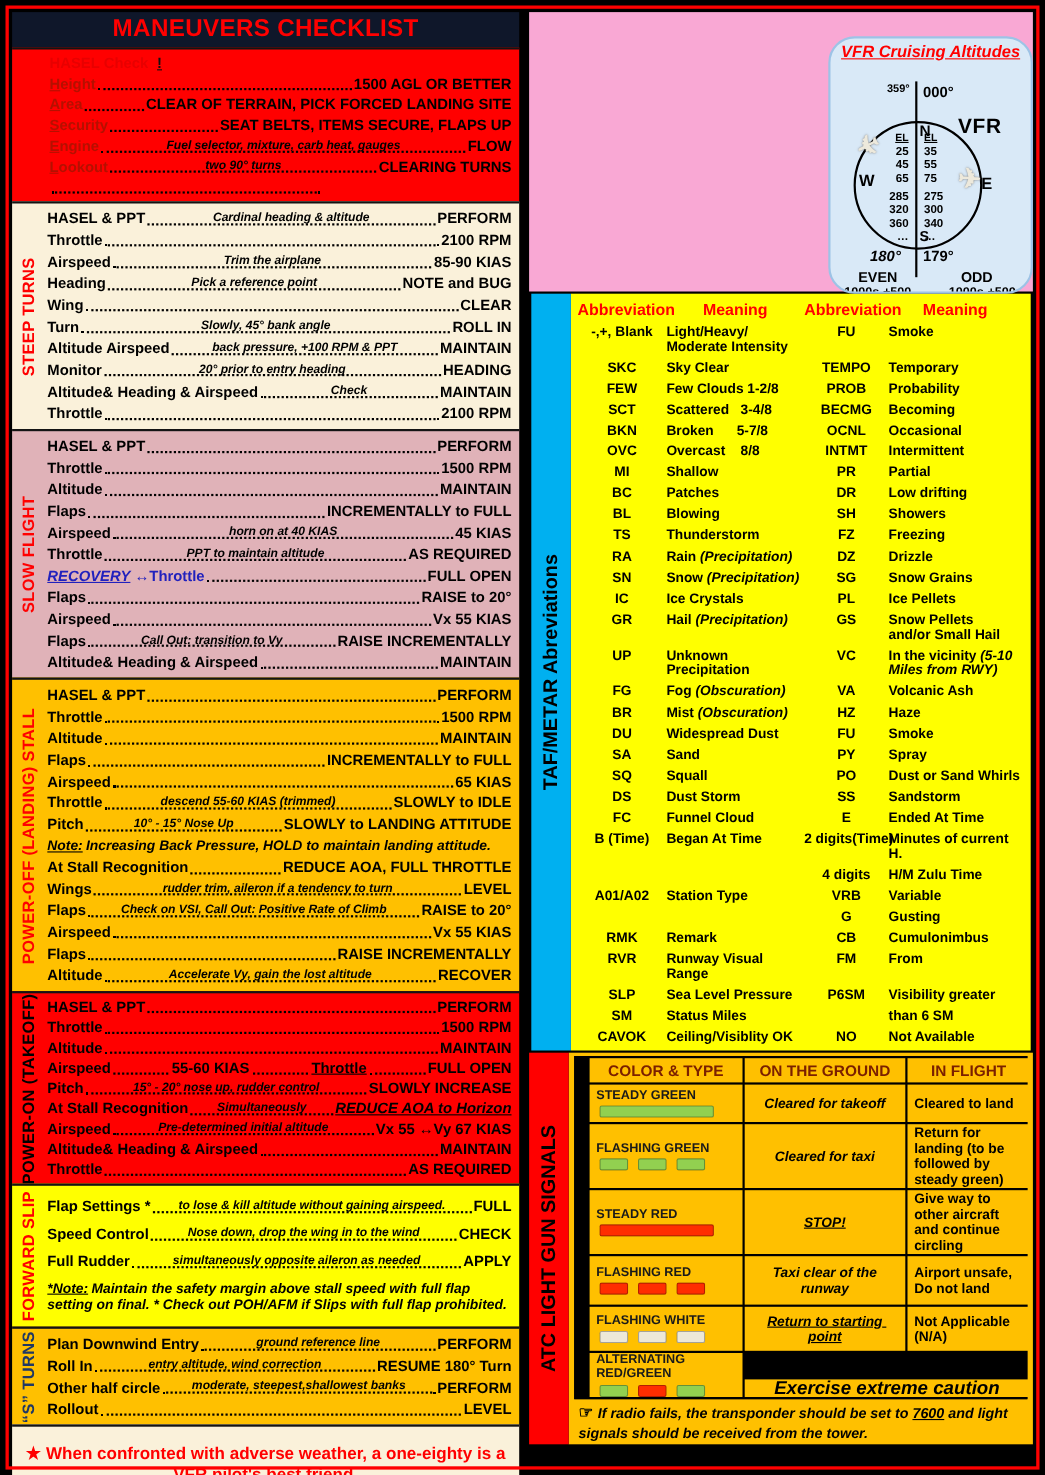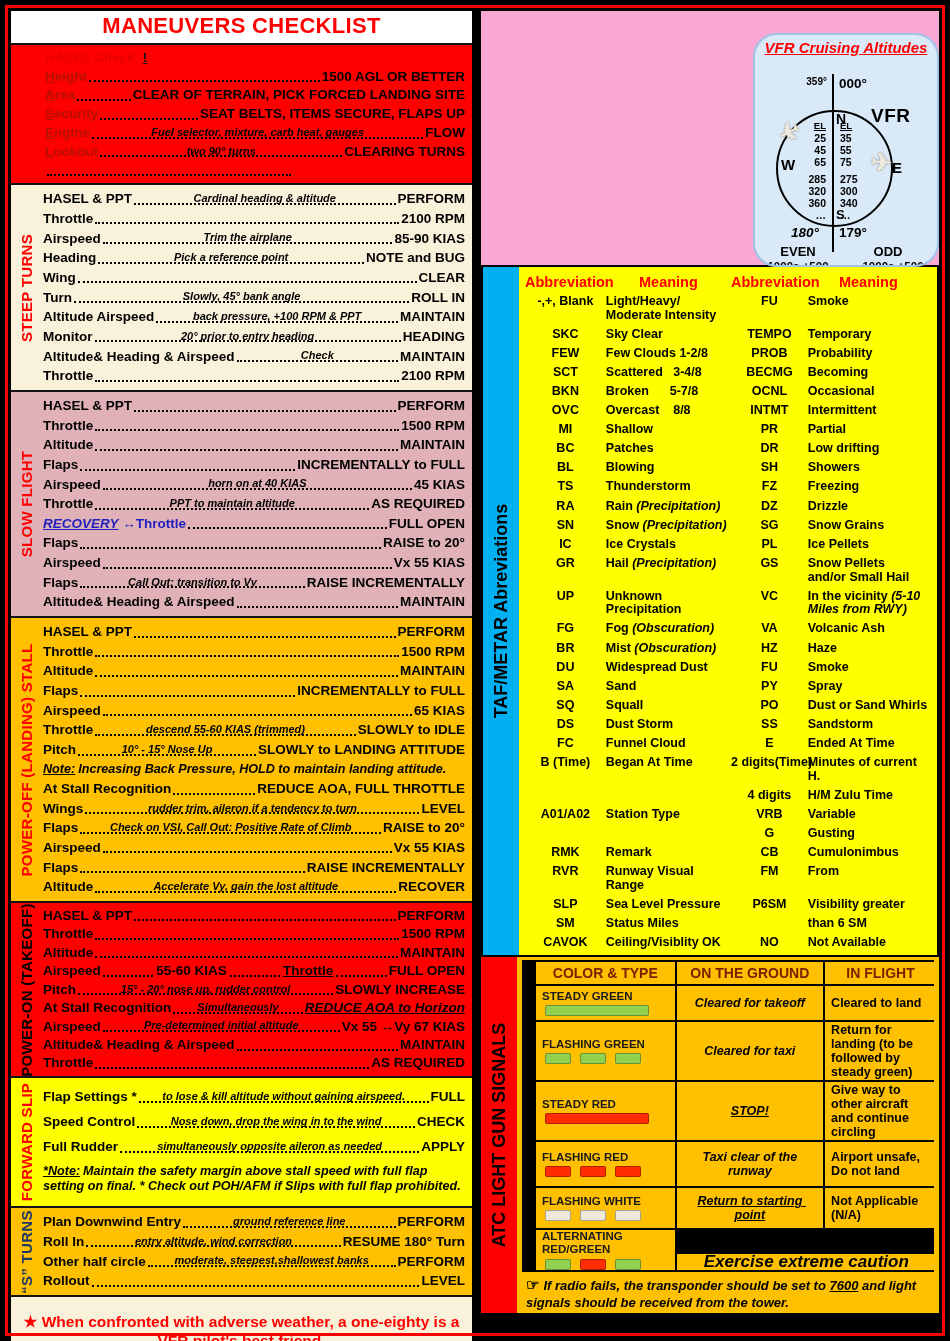--- a/index.html
+++ b/index.html
@@ -2,21 +2,21 @@
 <html><head>
 <meta charset="utf-8">
 <style>
   html,body{margin:0;padding:0;}
   body{width:950px;height:1341px;background:#000;position:relative;overflow:hidden;
        font-family:"Liberation Sans",sans-serif;color:#000;}
   .frame{position:absolute;left:5px;top:5px;width:934px;height:1325px;border:3px solid #f00;z-index:9;pointer-events:none;}
 
   
   .leftcol{position:absolute;left:11px;top:11px;width:461px;font-weight:bold;}
-  .title{height:32px;background:#ffffff;color:#FF0000;font-size:22px;text-align:center;line-height:30px;letter-spacing:.3px;}
+  .title{height:32px;background:#0f172a;color:#FF0000;font-size:22px;text-align:center;line-height:30px;letter-spacing:.3px;}
   .sec{display:flex;border-top:2px solid #141414;box-sizing:border-box;overflow:hidden;}
   .sec-hasel{height:140px;background:#FF0000;}
   .sec-steep{height:207px;background:#FAF1DA;}
   .sec-slow{height:226px;background:#E0B2B8;}
   .sec-poweroff{height:285px;background:#FFC000;}
   .sec-poweron{height:175px;background:#FF0000;}
   .sec-fslip{height:130px;background:#FFFF00;}
   .sec-sturns{height:89px;background:#FFC000;}
   .strip{width:30px;position:relative;flex:0 0 auto;}
   .vtext{position:absolute;left:50%;top:50%;transform:translate(-50%,-50%) rotate(180deg);

